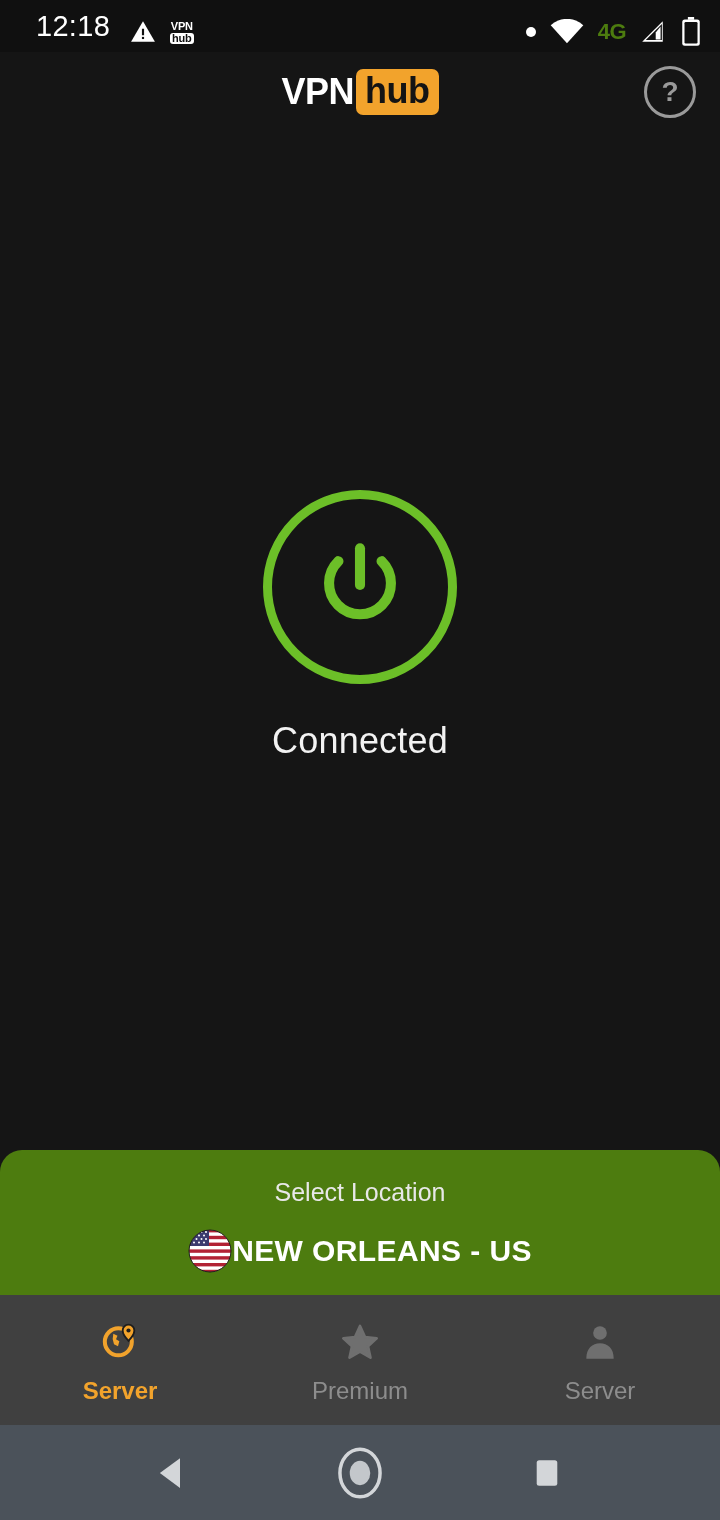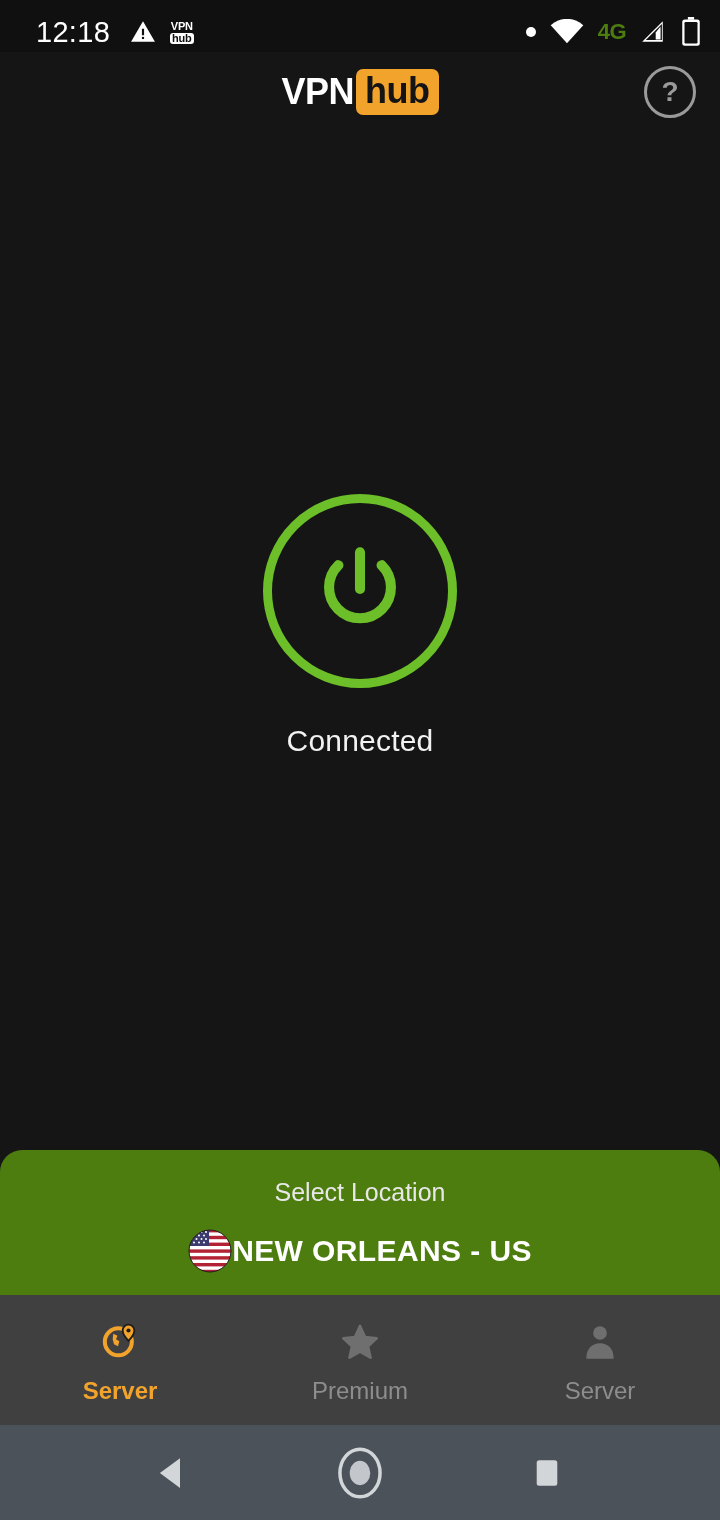--- a/index.html
+++ b/index.html
@@ -13,21 +13,21 @@
     position:relative;
     width:720px; height:1520px;
     background:#151515;
     display:flex; flex-direction:column;
   }
 
   
   #statusbar {
     height:52px;
     background:#101010;
-    display:flex; align-items:center;
+    display:flex; 
     padding:12px 18px 0 36px;
     flex:0 0 auto;
   }
   #clock {
     color:#ffffff;
     font-size:29px;
     font-weight:500;
     letter-spacing:.3px;
     line-height:1;
   }
@@ -89,21 +89,21 @@
     padding-bottom:30px;
   }
   #power-btn {
     width:194px; height:194px; border-radius:50%;
     border:9px solid #6CBF28;
     display:flex; align-items:center; justify-content:center;
     background:transparent;
   }
   #status-text {
     margin-top:36px;
-    color:#f2f2f2; font-size:30px; font-weight:400;
+    color:#f2f2f2; font-size:36px; font-weight:400;
     letter-spacing:.2px;
   }
 
   
   #location-panel {
     flex:0 0 auto;
     background:#4d7c0f;
     border-radius:22px 22px 0 0;
     padding:28px 0 22px 0;
     display:flex; flex-direction:column; align-items:center;

